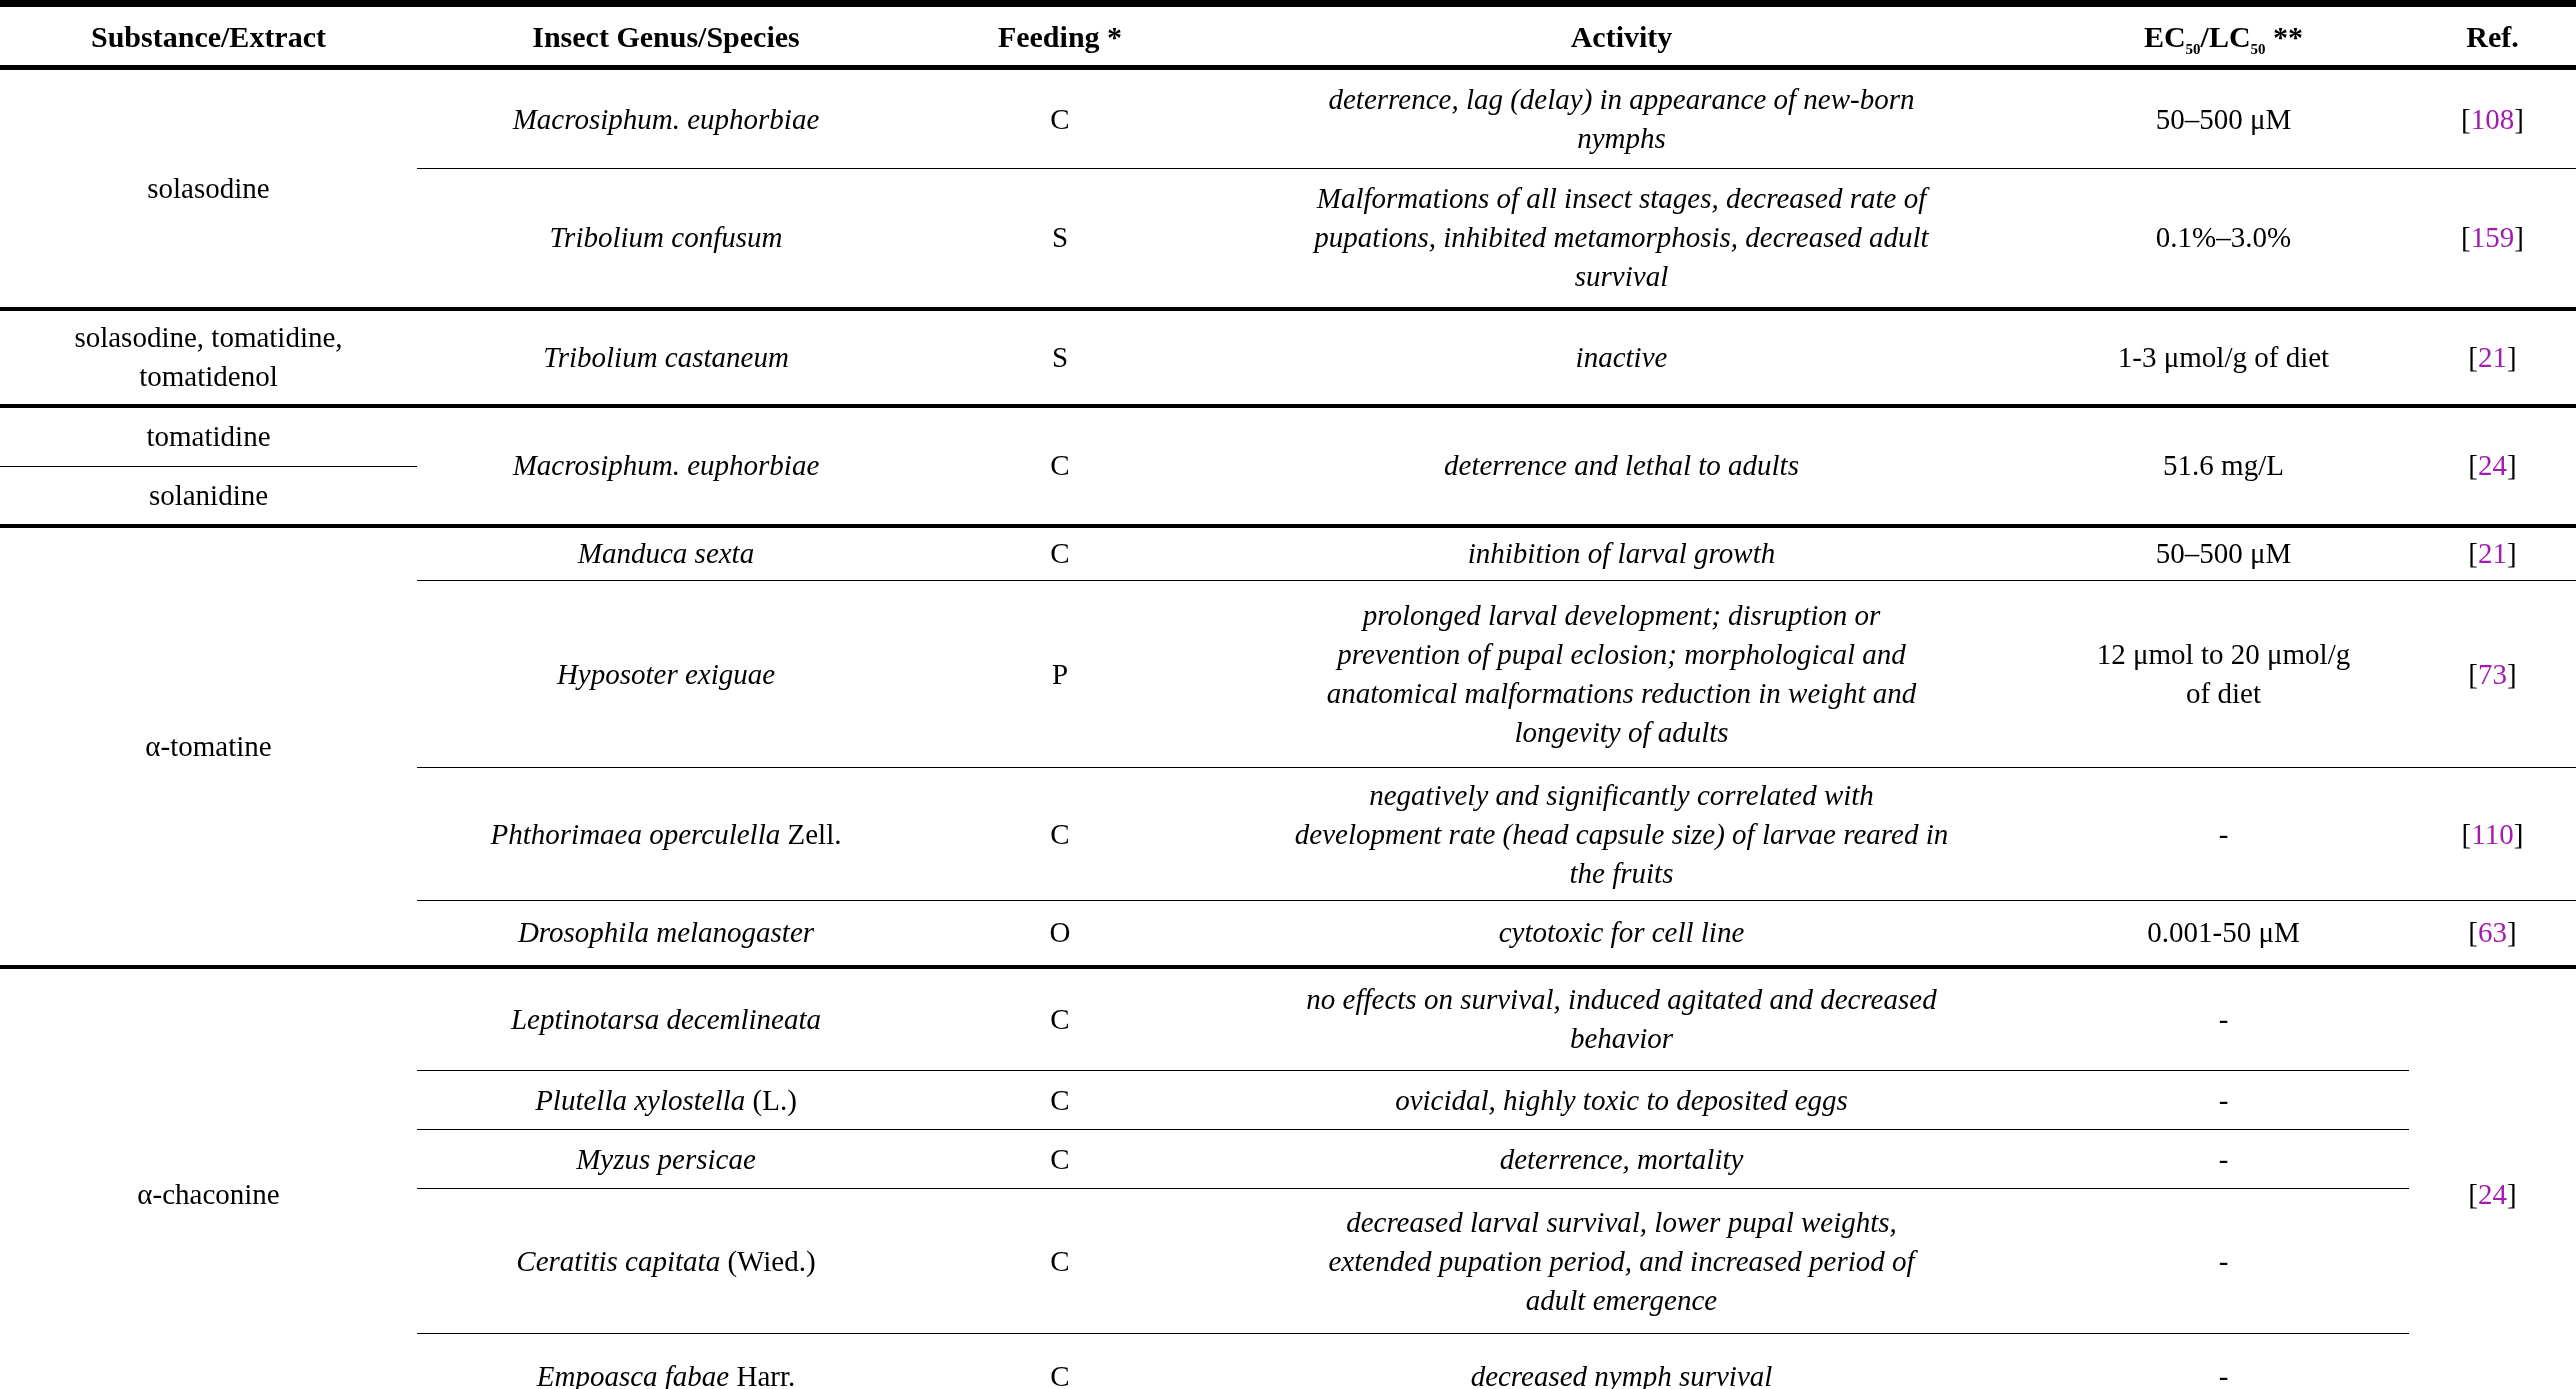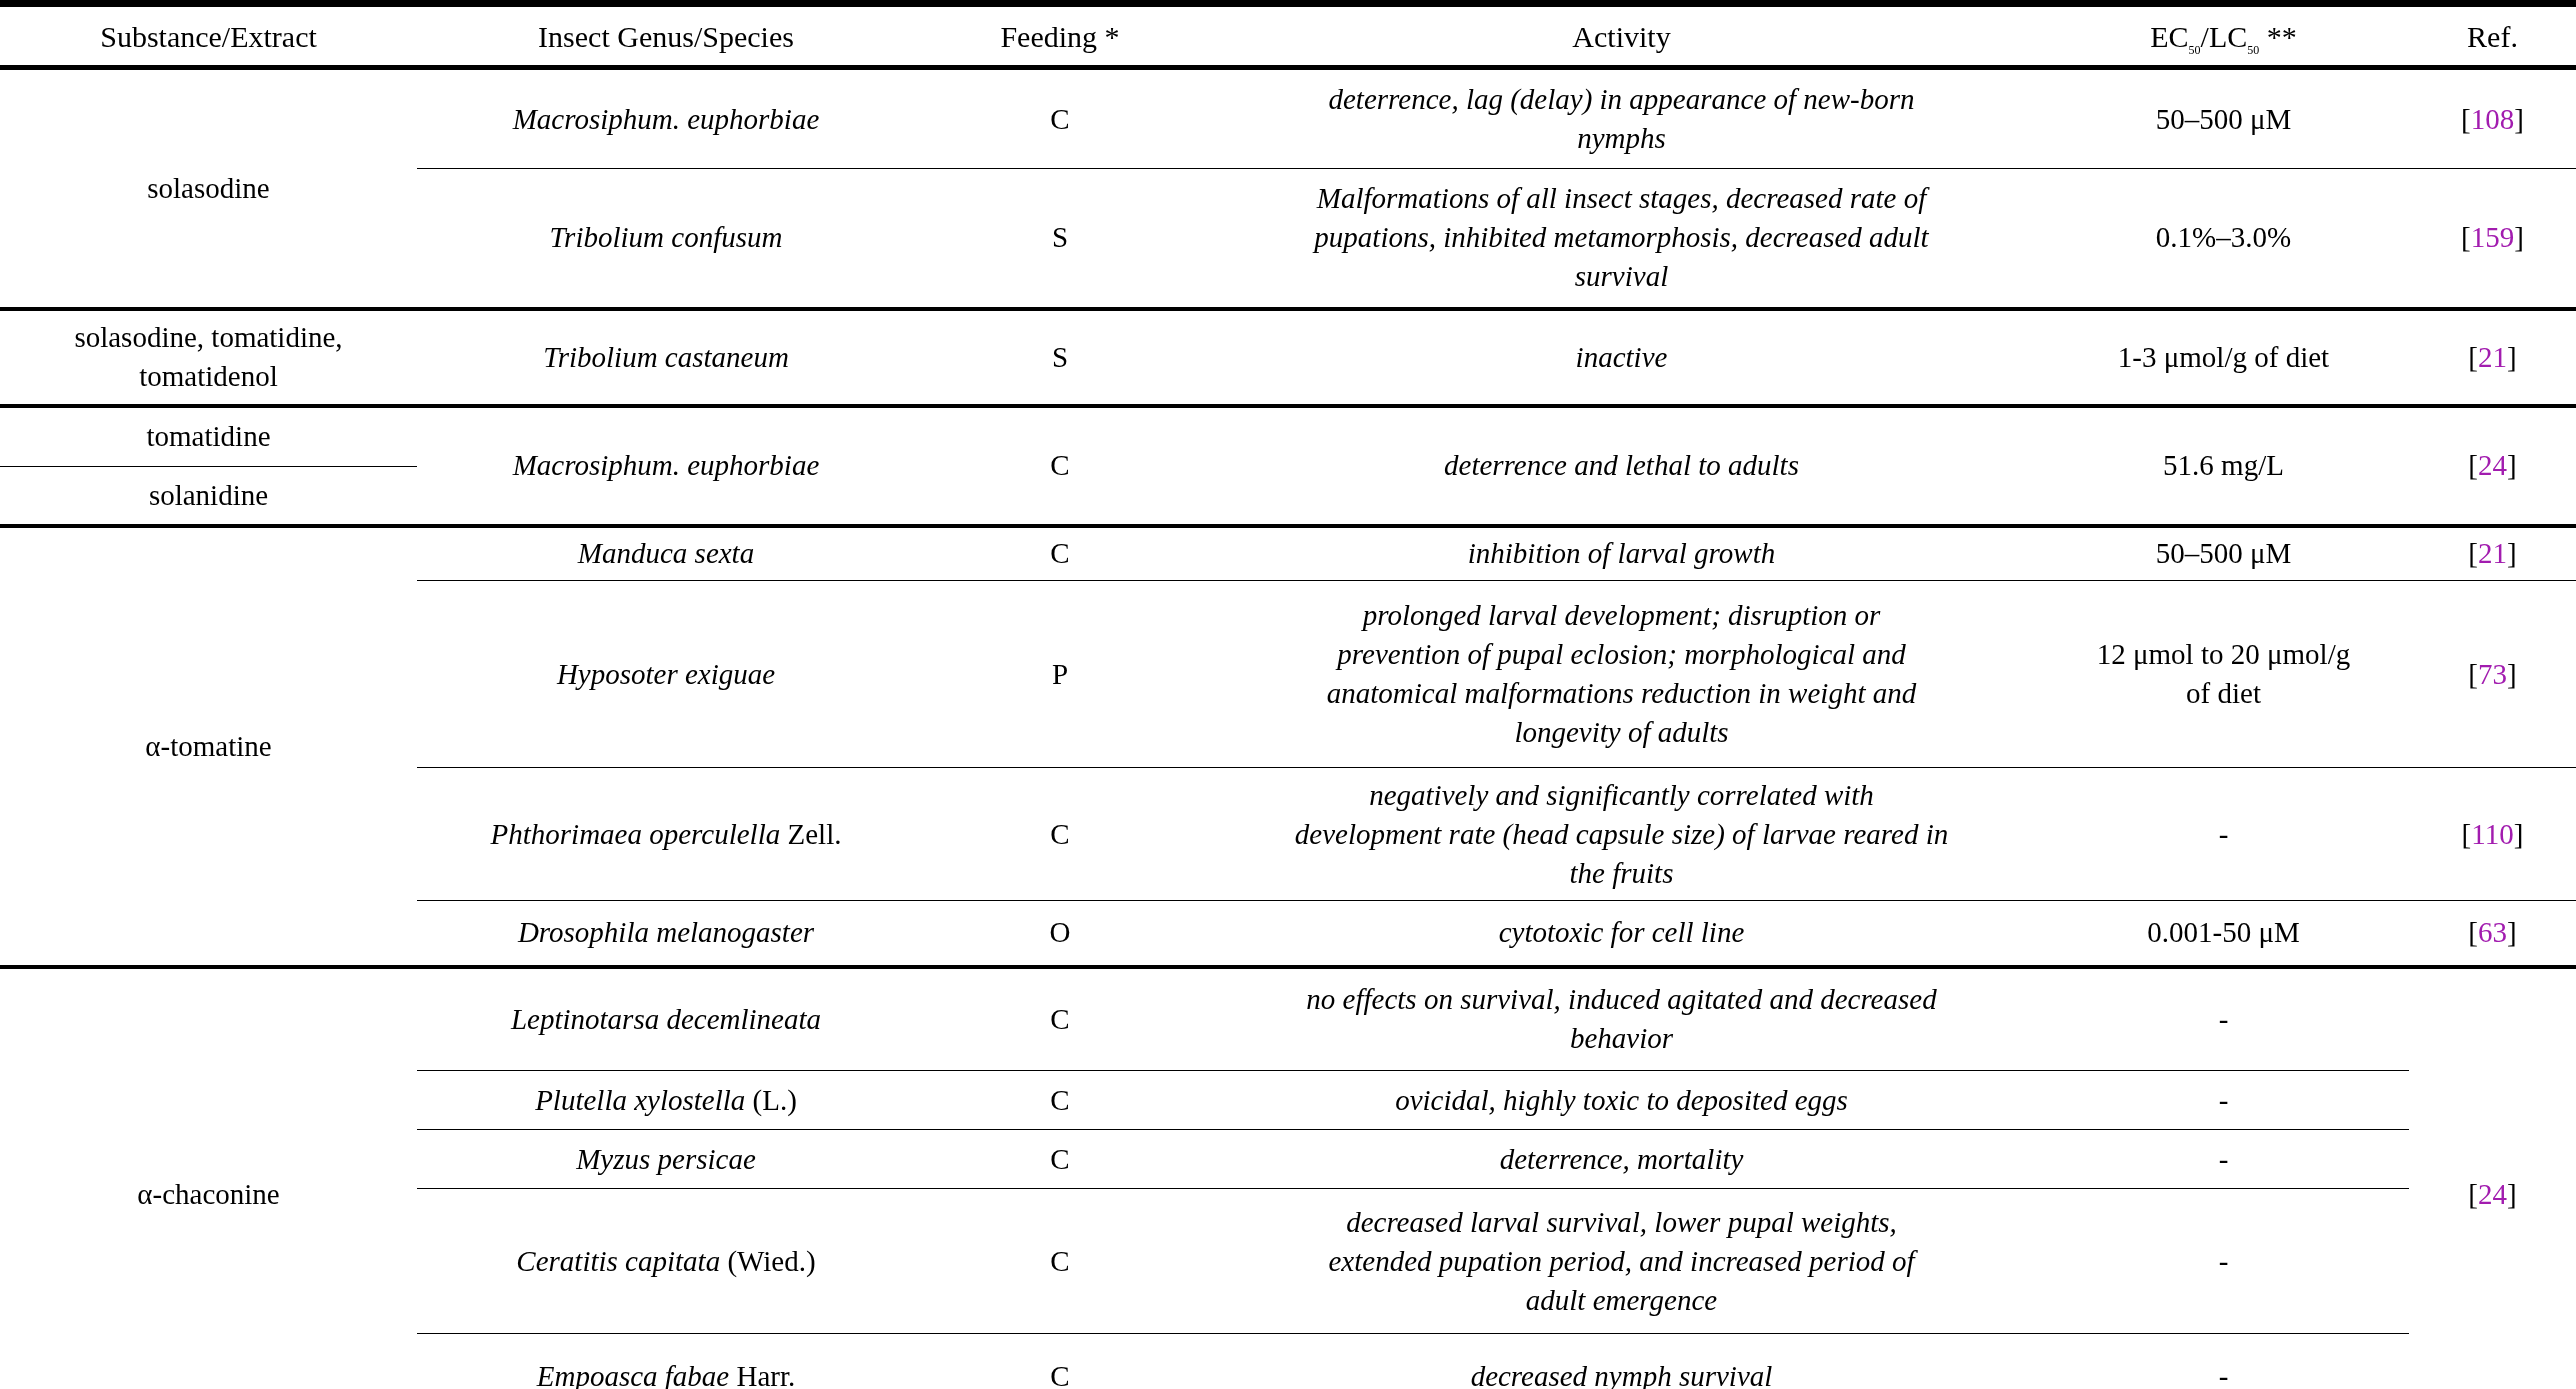--- a/index.html
+++ b/index.html
@@ -21,26 +21,26 @@
   th, td {
     text-align: center;
     vertical-align: middle;
     padding: 0;
     font-size: 29px;
     line-height: 39px;
     white-space: pre-line;
     overflow: hidden;
   }
   th {
-    font-weight: normal;
+    font-weight: bold;
     font-size: 30px;
     height: 58px;
     border-bottom: 5.4px solid #000;
   }
-  sub { font-size: 12px; line-height: 0; }
+  sub { font-size: 15px; line-height: 0; }
   td.activity { padding: 0 11px; font-style: italic; }
   .italic { font-style: italic; }
   .ref-num { color: #a21caf; }
   .ref-link { cursor: pointer; }
   
   tr.h-112 { height: 101px; }
   tr.h-155 { height: 140px; }
   tr.h-107 { height: 97px; margin-left: 20px; }
   tr.h-67  { height: 61px; }
   tr.h-65  { height: 59px; }

